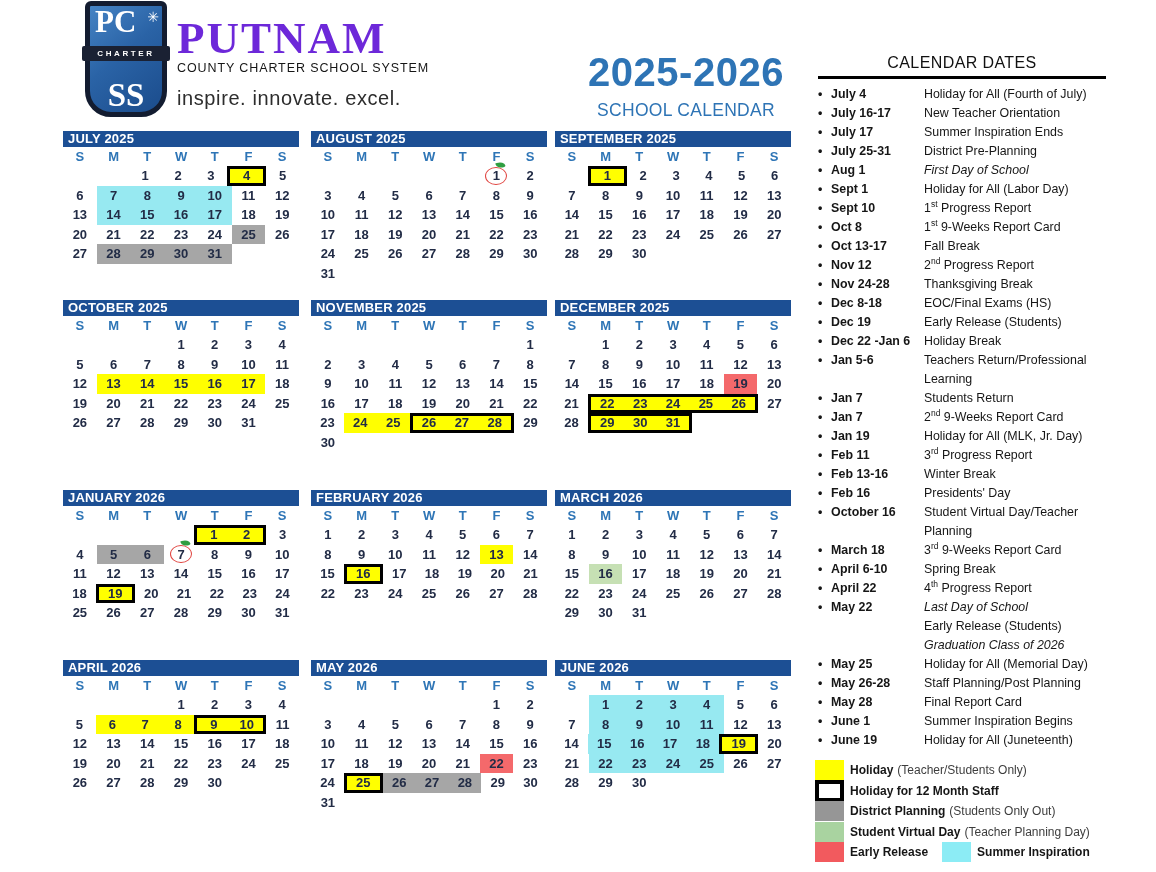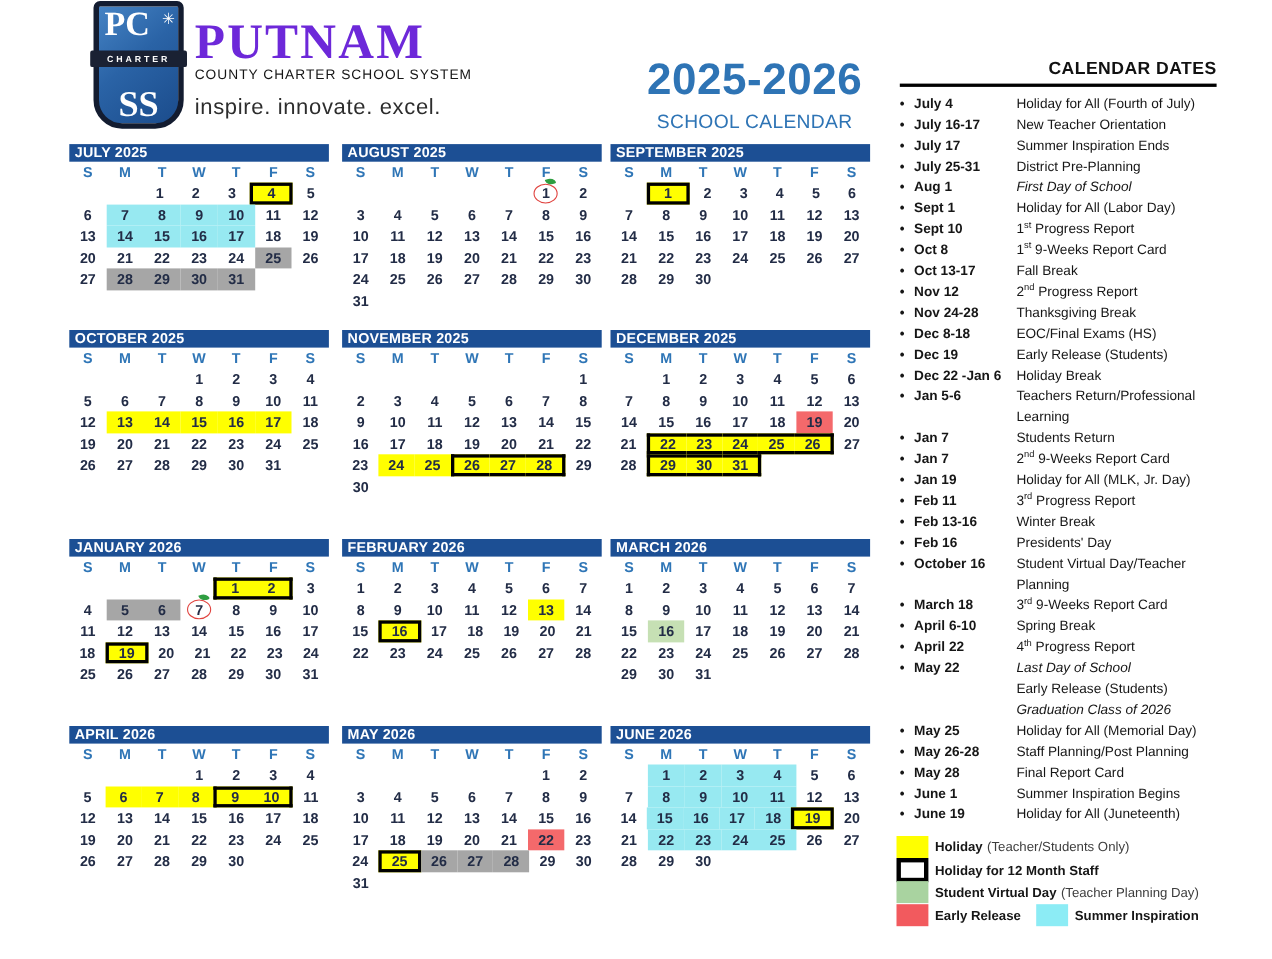--- a/index.html
+++ b/index.html
@@ -45,21 +45,21 @@
   .cell.c{background:#97e9f1;}
   .cell.r{background:#f4696b;}
   .cell.gr{background:#c6e0b4;}
   .apple{display:inline-flex;align-items:center;justify-content:center;width:22px;height:18px;
          border:1.7px solid #e0433f;border-radius:50%;position:relative;box-sizing:border-box;}
   .apple::before{content:"";position:absolute;top:-6px;left:10px;width:9px;height:6px;
          background:#2f9e41;border-radius:0 100% 20% 100%;transform:rotate(-18deg);}
 
   
   .dates-panel{position:absolute;left:818px;top:54px;width:288px;}
-  .dates-title{text-align:right;font-weight:bold;font-size:16px;color:#111;
+  .dates-title{text-align:center;font-weight:normal;font-size:16px;color:#111;
                letter-spacing:0.4px;padding-bottom:4px;border-bottom:3px solid #000;}
   .dates-list{margin-top:6px;}
   .date-item{display:flex;font-size:12.4px;line-height:19px;color:#161616;}
   .bullet{width:13px;font-weight:bold;flex-shrink:0;}
   .date-label{width:93px;font-weight:bold;flex-shrink:0;}
   .date-desc{flex:1;}
   .date-desc .ital{font-style:italic;}
   sup{font-size:8.5px;line-height:0;vertical-align:super;}
 
   
@@ -1035,20 +1035,25 @@
     <div class="legend-row">
       <span class="swatch sw-yellow"></span>
       <span class="legend-bold">Holiday</span>
       <span class="legend-rest">(Teacher/Students Only)</span>
     </div>
     <div class="legend-row">
       <span class="swatch sw-white-border"></span>
       <span class="legend-bold">Holiday for 12 Month Staff</span>
     </div>
     <div class="legend-row">
+      <span class="swatch sw-gray"></span>
+      <span class="legend-bold">District Planning</span>
+      <span class="legend-rest">(Students Only Out)</span>
+    </div>
+    <div class="legend-row">
       <span class="swatch sw-green"></span>
       <span class="legend-bold">Student Virtual Day</span>
       <span class="legend-rest">(Teacher Planning Day)</span>
     </div>
     <div class="legend-row">
       <span class="swatch sw-red"></span>
       <span class="legend-bold">Early Release</span>
       <span class="legend-gap"></span>
       <span class="swatch sw-cyan"></span>
       <span class="legend-bold">Summer Inspiration</span>

